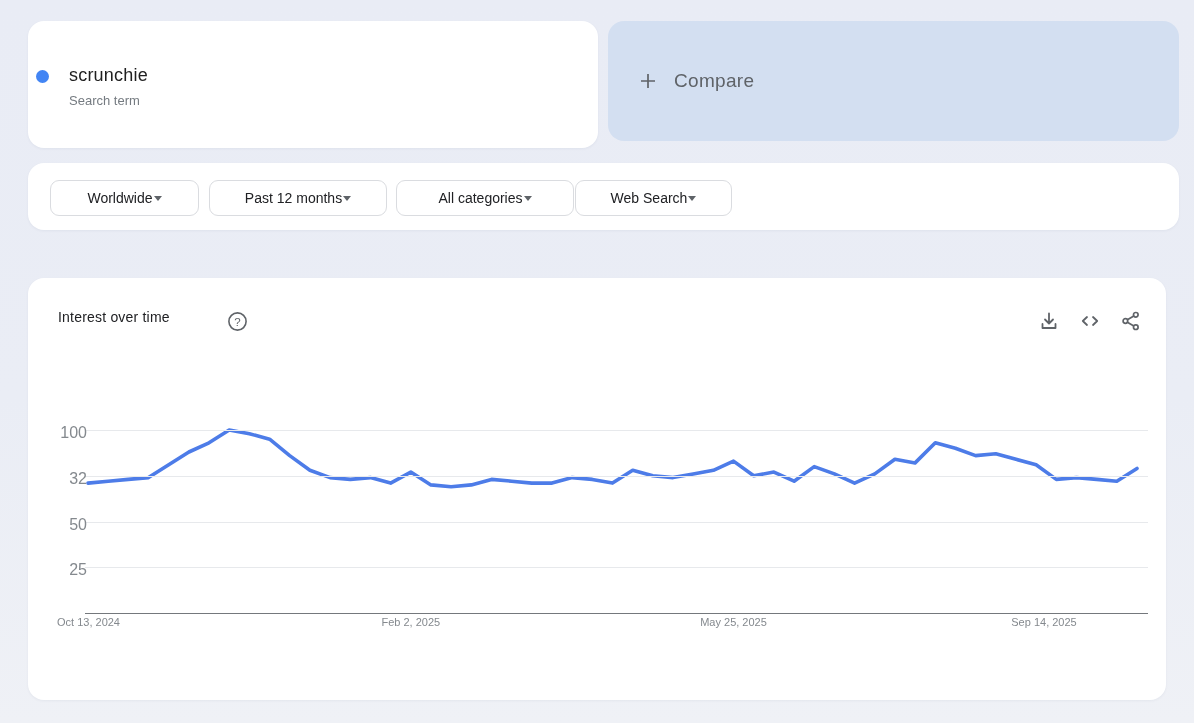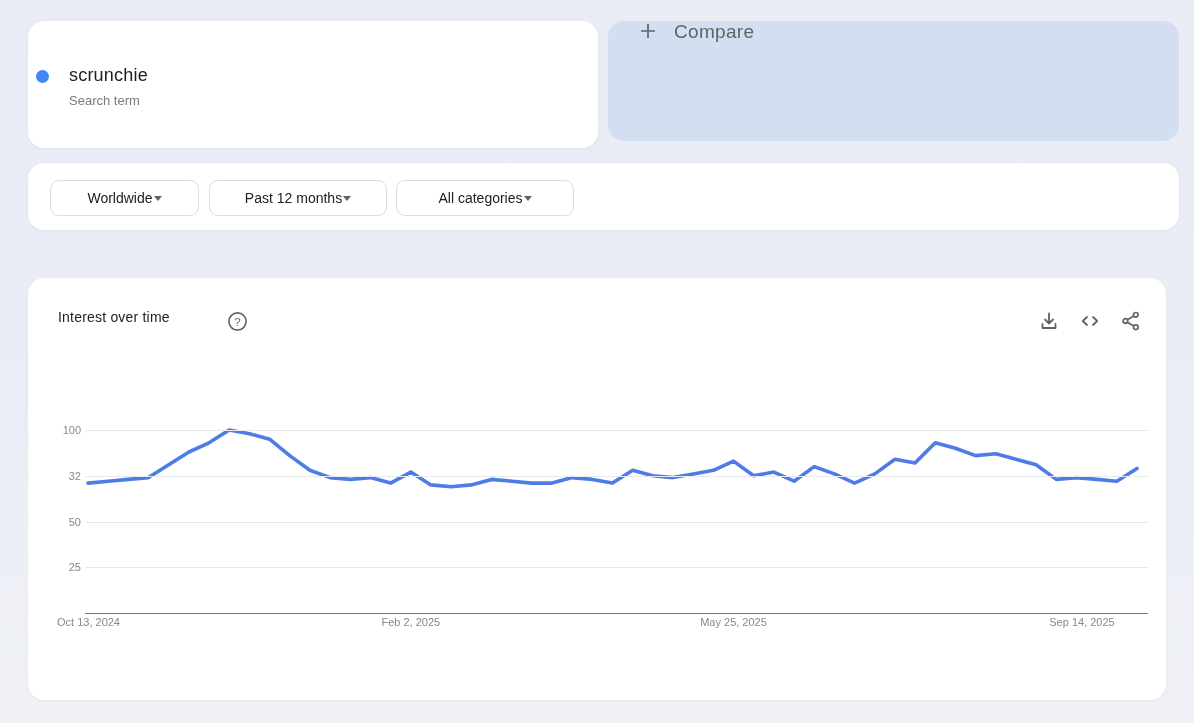--- a/index.html
+++ b/index.html
@@ -20,21 +20,21 @@
   
   .term-card { left: 28px; top: 21px; width: 570px; height: 127px; }
   .term-inner { display: flex; padding: 44px 0 0 8px; gap: 20px; }
   .dot { width: 13px; height: 13px; border-radius: 50%; background: #4285f4; margin-top: 5px; flex: 0 0 auto; }
   .term-name { font-size: 18px; font-weight: 500; color: #1f1f1f; letter-spacing: .2px; }
   .term-sub { font-size: 13px; color: #757b81; margin-top: 7px; }
 
   .compare-card {
     left: 608px; top: 21px; width: 571px; height: 120px;
     background: #d3dff1; box-shadow: none;
-    display: flex; padding-left: 30px; gap: 16px;
+    display: flex; align-items: center; padding-left: 30px; gap: 16px;
     cursor: pointer;
   }
   .compare-label { font-size: 19px; color: #5f6368; letter-spacing: .3px; }
 
   
   .filter-bar { left: 28px; top: 163px; width: 1151px; height: 67px; }
   .chip {
     position: absolute; top: 17px; height: 36px;
     background: #fff; border: 1px solid #dadce0; border-radius: 9px;
     display: flex; align-items: center; justify-content: center; gap: 1px;
@@ -54,21 +54,21 @@
   .chart-card { left: 28px; top: 278px; width: 1138px; height: 422px; }
   .chart-title { position: absolute; left: 30px; top: 31px; font-size: 14px; font-weight: 400; color: #202124; letter-spacing: .2px; }
   .help-btn { position: absolute; left: 199px; top: 33px; width: 21px; height: 21px; background: none; border: none; cursor: pointer; padding: 0; }
   .actions { position: absolute; right: 24px; top: 32px; display: flex; gap: 19px; }
   .icon-btn { width: 22px; height: 22px; background: none; border: none; cursor: pointer; padding: 0; }
   .icon-btn svg, .help-btn svg { display: block; }
 
   .plot { position: absolute; left: 0; top: 0; width: 1138px; height: 422px; }
   .gridline { position: absolute; left: 57px; width: 1063px; height: 1px; background: #e7e9ec; }
   .baseline { position: absolute; left: 57px; width: 1063px; height: 1px; background: #74787c; }
-  .ylab { position: absolute; left: 13px; width: 40px; text-align: right; font-size: 11px; color: #84898e; }
+  .ylab { position: absolute; left: 19px; width: 40px; text-align: right; font-size: 16px; color: #84898e; }
   .xlab { position: absolute; top: 338px; font-size: 11px; color: #84898e; white-space: nowrap; }
   .trend-svg { position: absolute; left: 0; top: 0; pointer-events: none; }
 </style>
 </head>
 <body>
 
 <div class="card term-card">
   <div class="term-inner">
     <span class="dot" style="background: rgb(66, 133, 244);"></span>
     <div>
@@ -89,20 +89,24 @@
   <button class="chip chip-region">
     <span>Worldwide</span>
     <span class="caret"></span>
   </button>
   <button class="chip chip-time">
     <span>Past 12 months</span>
     <span class="caret"></span>
   </button>
   <button class="chip chip-category">
     <span>All categories</span>
+    <span class="caret"></span>
+  </button>
+  <button class="chip chip-type">
+    <span>Web Search</span>
     <span class="caret"></span>
   </button>
 </div>
 
 <div class="card chart-card">
   <h2 class="chart-title">Interest over time</h2>
 
   <button class="help-btn">
     <svg width="21" height="21" viewBox="0 0 21 21">
       <circle cx="10.5" cy="10.5" r="8.6" fill="none" stroke="#5f6368" stroke-width="1.6"></circle>
@@ -130,21 +134,21 @@
         <path d="M7.4 9.8l6.4-3.8M7.4 12.2l6.4 3.8" fill="none" stroke="#5f6368" stroke-width="1.7"></path>
       </svg>
     </button>
   </div>
 
   <div class="plot">
     <div class="baseline" style="top:335px;"></div>
     <div class="xlab" style="left: 29px;">Oct 13, 2024</div>
     <div class="xlab" style="left: 382.8px; transform: translateX(-50%);">Feb 2, 2025</div>
     <div class="xlab" style="left: 705.5px; transform: translateX(-50%);">May 25, 2025</div>
-    <div class="xlab" style="left: 1054px; transform: translateX(-50%); text-align: center;">Sep 14, 2025</div>
+    <div class="xlab" style="left: 1016px; transform: translateX(-50%); text-align: center;">Sep 14, 2025</div>
     <svg class="trend-svg" width="1138" height="422" viewBox="0 0 1138 422">
       <polyline id="trend-polyline" fill="none" stroke-width="3.6" stroke-linecap="round" stroke-linejoin="round" points="60.0,205.1 80.2,203.2 100.3,201.4 120.5,199.6 140.7,186.8 160.9,174.0 181.0,164.8 201.2,152.0 221.4,155.7 241.6,161.2 261.7,177.6 281.9,192.3 302.1,199.6 322.3,201.4 342.4,199.6 362.6,205.1 382.8,194.1 402.9,206.9 423.1,208.7 443.3,206.9 463.5,201.4 483.6,203.2 503.8,205.1 524.0,205.1 544.2,199.6 564.3,201.4 584.5,205.1 604.7,192.3 624.8,197.8 645.0,199.6 665.2,195.9 685.4,192.3 705.5,183.1 725.7,197.8 745.9,194.1 766.1,203.2 786.2,188.6 806.4,195.9 826.6,205.1 846.8,195.9 866.9,181.3 887.1,184.9 907.3,164.8 927.4,170.3 947.6,177.6 967.8,175.8 988.0,181.3 1008.1,186.8 1028.3,201.4 1048.5,199.6 1068.7,201.4 1088.8,203.2 1109.0,190.4" stroke="#4d7ce8"></polyline>
     </svg>
   <div class="gridline" style="top: 289.25px;"></div>
       <div class="ylab" style="top: 283.25px;">25</div>
       <div class="gridline" style="top: 243.5px;"></div>
       <div class="ylab" style="top: 237.5px;">50</div>
       <div class="gridline" style="top: 197.75px;"></div>
       <div class="ylab" style="top: 191.75px;">32</div>
       <div class="gridline" style="top: 152px;"></div>

